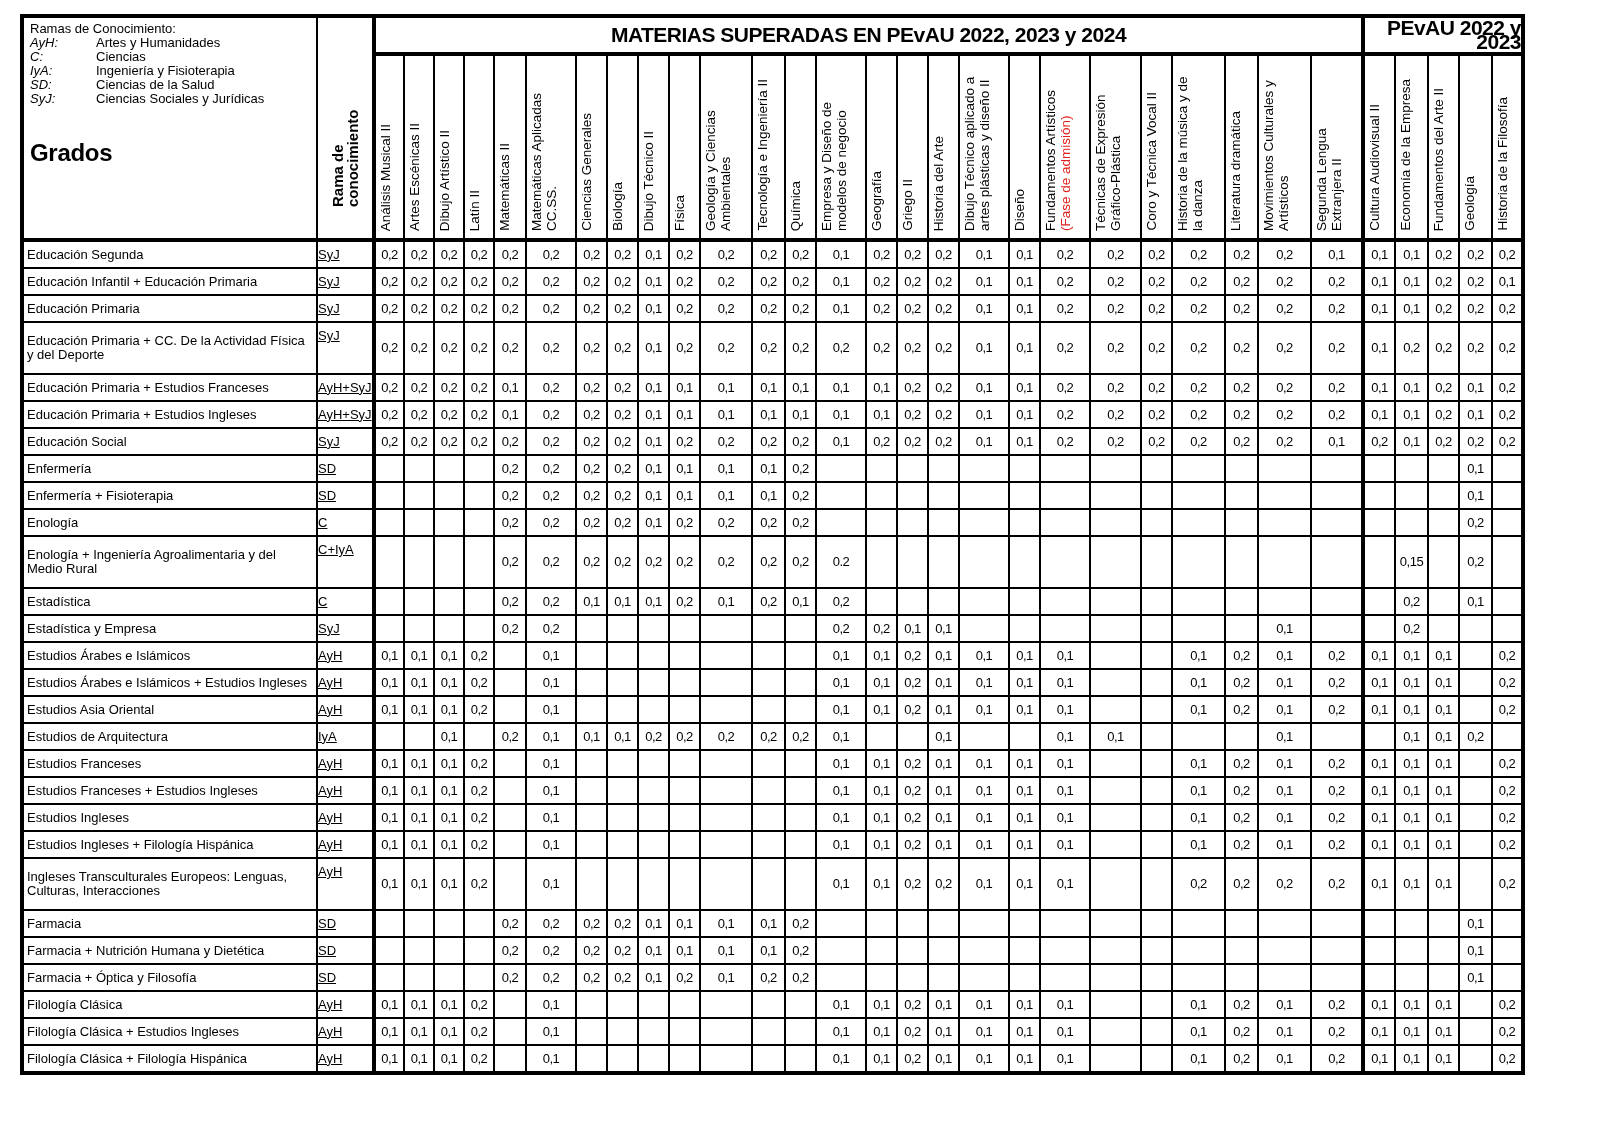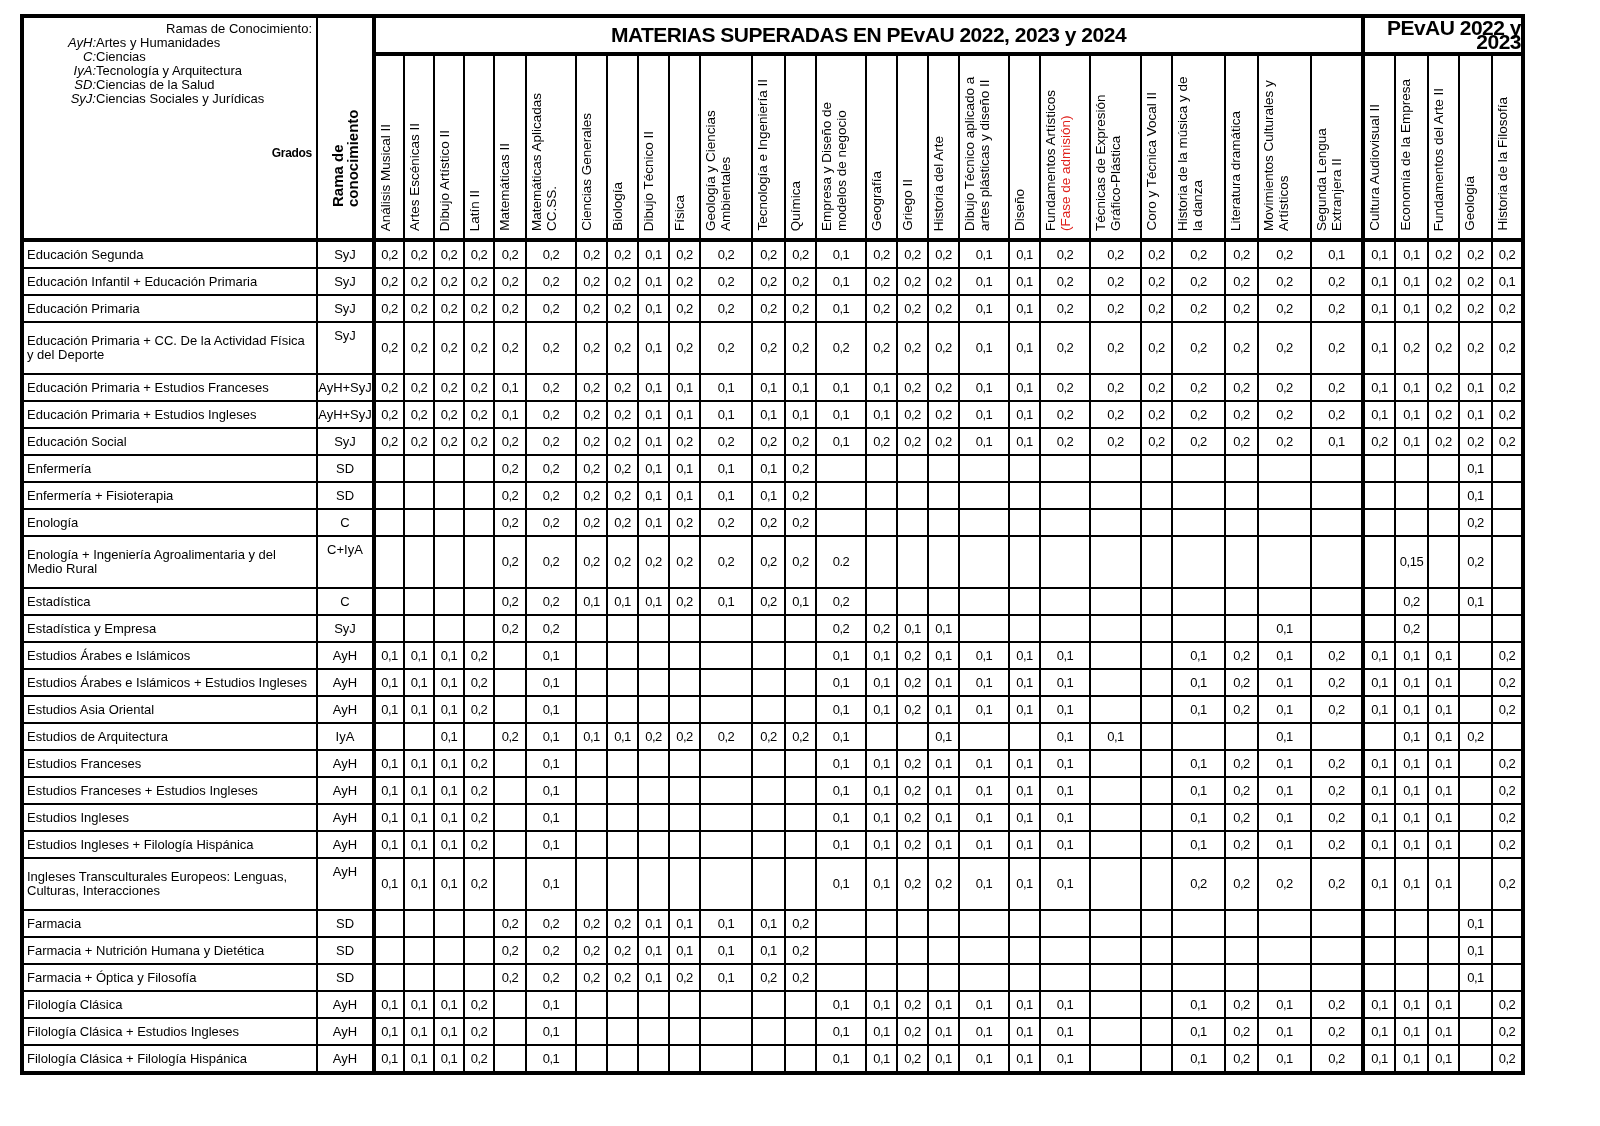--- a/index.html
+++ b/index.html
@@ -2,38 +2,38 @@
 <html><head>
 <meta charset="utf-8">
 <style>
   html, body { margin:0; padding:0; background:#ffffff; }
   body { width:1600px; height:1126px; position:relative; overflow:hidden;
          font-family:"Liberation Sans", sans-serif; color:#000; }
   table.grid { position:absolute; left:20px; top:14px; border-collapse:collapse;
                table-layout:fixed; border:4px solid #000; }
   table.grid td, table.grid th { border:2px solid #000; padding:0; font-weight:normal;
                font-size:13px; line-height:14px; overflow:hidden; }
-  .legend { vertical-align:top; text-align:right; padding:4px 4px 0 6px !important;
+  .legend { vertical-align:top; text-align:left; padding:4px 4px 0 6px !important;
             font-size:14.5px; line-height:17px; border-right:2px solid #000; border-bottom:4px solid #000 !important;margin-left:32px; }
   .legend .row { display:flex; }
   .legend .abbr { width:66px;font-style:italic; }
-  .legend .grados { font-weight:bold; font-size:12px; margin-top:40px; letter-spacing:-0.3px; }
+  .legend .grados { font-weight:bold; font-size:24px; margin-top:40px; letter-spacing:-0.3px; }
   .rama-head { border-bottom:4px solid #000 !important; border-right:4px solid #000 !important; }
   .vert { writing-mode:vertical-rl; transform:rotate(180deg); white-space:normal;
           text-align:left; display:inline-block; max-height:160px; font-size:13.5px; line-height:15px; }
   .vert.bold { font-weight:bold; font-size:15px; }
   .group-title { font-weight:bold !important; font-size:21px !important; text-align:center; height:34px;
                  border-bottom:4px solid #000 !important; letter-spacing:-0.5px; }
   .group-title.g2 { border-left:4px solid #000 !important; text-align:right; padding-left:4px !important; }
   .subj-head { height:176px; vertical-align:bottom; padding:2px 0 4px 2px !important; text-align:left;
                border-bottom:4px solid #000 !important; }
   .subj-head.first-g2 { border-left:4px solid #000 !important; }
   .red { color:#e0201c; }
   td.grado { text-align:left; padding:0 3px !important; font-size:14px; line-height:18px; }
-  td.rama { text-align:center; vertical-align:top; padding-top:6px !important; border-right:4px solid #000 !important; font-size:14px; }
+  td.rama { text-align:left; vertical-align:top; padding-top:6px !important; border-right:4px solid #000 !important; font-size:14px;text-decoration:underline; }
   td.val { text-align:center; font-size:14px; letter-spacing:-0.5px; }
   td.first-g2 { border-left:4px solid #000 !important; }
   tr.r1 td { height:25px; }
   tr.r2 td { height:44px; }
   tr.r1 td.rama { vertical-align:middle; padding-top:0 !important; }
 </style>
 </head>
 <body>
 
 <table class="grid">
@@ -80,21 +80,21 @@
             <div class="row">
               <span class="abbr">AyH:</span>
               <span>Artes y Humanidades</span>
             </div>
             <div class="row">
               <span class="abbr">C:</span>
               <span>Ciencias</span>
             </div>
             <div class="row">
               <span class="abbr">IyA:</span>
-              <span>Tecnología y Arquitectura</span>
+              <span>Ingeniería y Fisioterapia</span>
             </div>
             <div class="row">
               <span class="abbr">SD:</span>
               <span>Ciencias de la Salud</span>
             </div>
             <div class="row">
               <span class="abbr">SyJ:</span>
               <span>Ciencias Sociales y Jurídicas</span>
             </div>
           </div>

